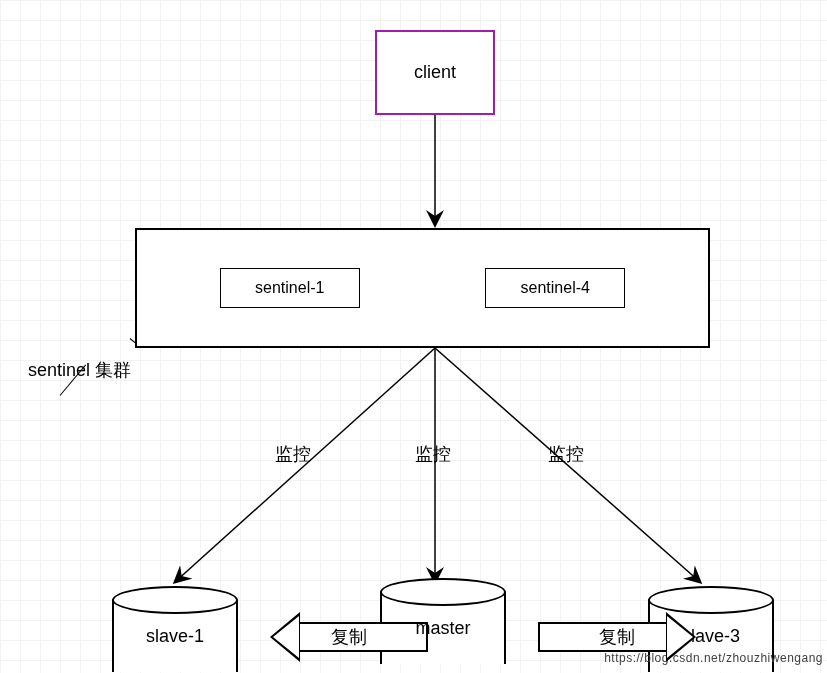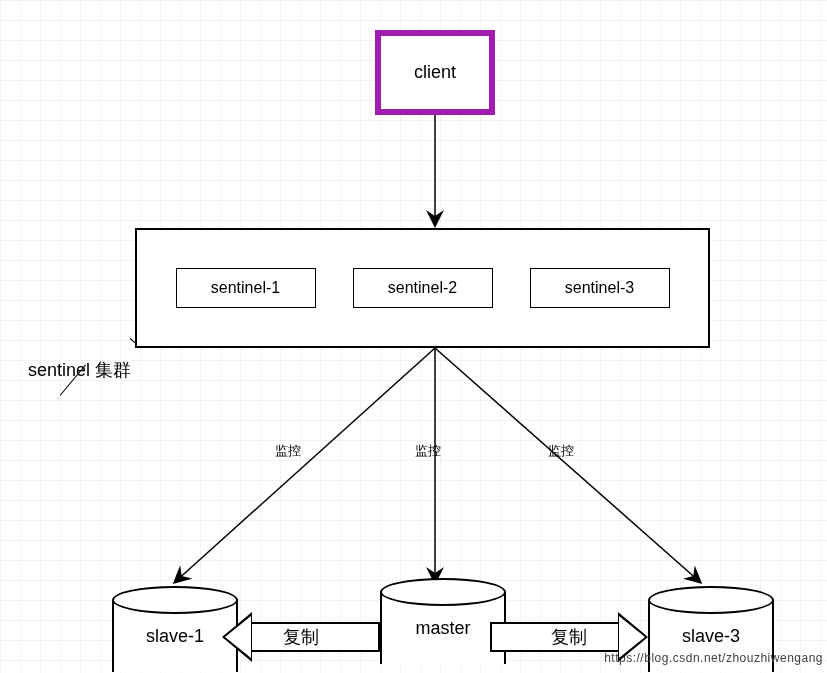--- a/index.html
+++ b/index.html
@@ -10,21 +10,21 @@
     font-family: Arial, "Microsoft YaHei", sans-serif;
     background:
       repeating-linear-gradient(to right, #f2f2f2 0, #f2f2f2 1px, transparent 1px, transparent 20px),
       repeating-linear-gradient(to bottom, #f2f2f2 0, #f2f2f2 1px, transparent 1px, transparent 20px),
       #fff;
     position: relative;
     overflow: hidden;
   }
   .box {
     position: absolute;
-    border: 6px solid #a21caf;
+    border: 2px solid #a21caf;
     background: #fff;
     display: flex;
     align-items: center;
     justify-content: center;
     font-size: 18px;
     box-sizing: border-box;
   }
   .inner-box {
     border: 1px solid #000;
     background: #fff;
@@ -80,30 +80,31 @@
     right: 0;
     height: 28px;
     border: 2px solid #000;
     border-radius: 50%;
     background: #fff;
     box-sizing: border-box;
   }
   .cyl .txt { position: relative; z-index: 2; }
   .edge-label {
     position: absolute;
-    font-size: 13px;
+    font-size: 18px;
     background: transparent;
   }
   .big-arrow {
     position: absolute;
     height: 50px;
     display: flex;
     align-items: center;
     justify-content: center;
     font-size: 18px;
+    margin-left: 48px;
   }
   .big-arrow .shaft {
     position: absolute;
     top: 10px;
     bottom: 10px;
     left: 0;
     right: 0;
     border-top: 2px solid #000;
     border-bottom: 2px solid #000;
     background: #fff;
@@ -168,24 +169,21 @@
 
 <div class="box" style="left:375px; top:30px; width:120px; height:85px;">
   <span>client</span>
 </div>
 
 <div class="cluster" style="left:135px; top:228px; width:575px; height:120px;">
   <div class="inner-box">
     <span>sentinel-1</span>
   </div>
   <div class="inner-box">
-    <span>sentinel-2</span>
-  </div>
-  <div class="inner-box">
-    <span>sentinel-3</span>
+    <span>sentinel-4</span>
   </div>
 </div>
 
 <div class="cluster-label" style="left:28px; top:358px;">sentinel 集群</div>
 <div class="label-line" style="left:60px; top:395px; width:40px; transform:rotate(-50deg);"></div>
 
 <div class="label-line" style="left:130px; top:338px; width:8px; transform:rotate(40deg);"></div>
 
 <div class="edge-label" style="left:275px; top:442px;">监控</div>
 <div class="edge-label" style="left:415px; top:442px;">监控</div>

